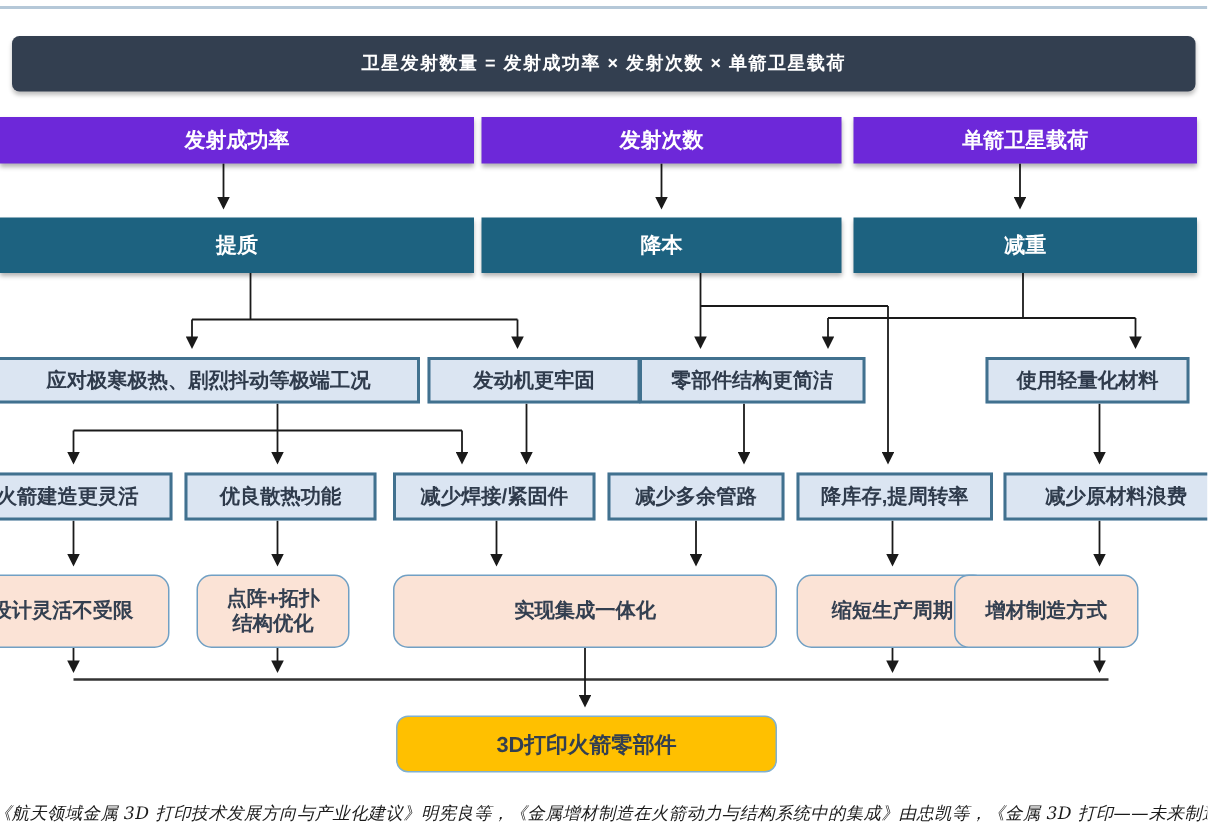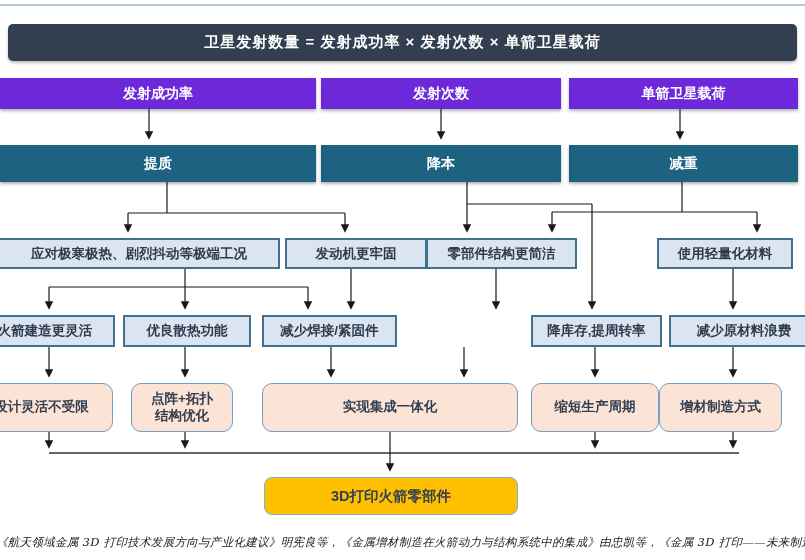--- a/index.html
+++ b/index.html
@@ -1,20 +1,20 @@
 <!DOCTYPE html>
 <html><head>
 <meta charset="utf-8">
 <style>
   html,body{margin:0;padding:0;background:#ffffff;}
   #stage{position:relative;width:805px;height:560px;overflow:hidden;background:#ffffff;
          font-family:"Liberation Sans","DejaVu Sans",sans-serif;}
   .top-rule{position:absolute;left:0;top:4px;width:805px;height:2px;background:#b5c8d8;}
   .formula{position:absolute;left:8px;top:24px;width:789px;height:37px;background:#333f50;
-           border-radius:5px;color:#ffffff;font-weight:bold;font-size:15px;
+           border-radius:5px;color:#ffffff;font-weight:bold;font-size:12px;
            display:flex;align-items:center;justify-content:center;letter-spacing:1px;
            box-shadow:0 2px 3px rgba(0,0,0,.25);}
   .box{position:absolute;display:flex;align-items:center;justify-content:center;
        text-align:center;font-weight:bold;box-sizing:border-box;}
   .red{background:#6d28d9;color:#ffffff;font-size:14px;height:31px;top:78px;
        box-shadow:0 2px 3px rgba(0,0,0,.3);}
   .teal{background:#1d6280;color:#ffffff;font-size:14px;height:37px;top:145px;
         box-shadow:0 2px 3px rgba(0,0,0,.3);}
   .lblue{background:#dbe5f2;border:2px solid #41718f;color:#2f3b4c;font-size:13.5px;}
   .r3{top:238px;height:31px;}
@@ -97,27 +97,28 @@
   <div class="box teal" style="left:569px;width:229px;">减重</div>
 
   <div class="box lblue r3" style="left:-2px;width:282px;">应对极寒极热、剧烈抖动等极端工况</div>
   <div class="box lblue r3" style="left:285px;width:142px;">发动机更牢固</div>
   <div class="box lblue r3" style="left:426px;width:151px;">零部件结构更简洁</div>
   <div class="box lblue r3" style="left:657px;width:136px;">使用轻量化材料</div>
 
   <div class="box lblue r4" style="left:-25px;width:140px;">火箭建造更灵活</div>
   <div class="box lblue r4" style="left:123px;width:128px;">优良散热功能</div>
   <div class="box lblue r4" style="left:262px;width:135px;">减少焊接/紧固件</div>
+  <div class="box lblue r4" style="left:405px;width:118px;">减少多余管路</div>
   <div class="box lblue r4" style="left:531px;width:131px;">降库存,提周转率</div>
   <div class="box lblue r4" style="left:669px;width:150px;">减少原材料浪费</div>
 
   <div class="box orange" style="left:-30px;width:143px;">设计灵活不受限</div>
   <div class="box orange" style="left:131px;width:102px;text-align:center;">点阵+拓扑
 结构优化</div>
   <div class="box orange" style="left:262px;width:256px;">实现集成一体化</div>
   <div class="box orange" style="left:531px;width:128px;">缩短生产周期</div>
-  <div class="box orange" style="left:659px;width:123px;">增材制造方式</div>
+  <div class="box orange" style="left:636px;width:123px;">增材制造方式</div>
 
   <div class="box gold">3D打印火箭零部件</div>
 
   <div class="caption">《航天领域金属 3D 打印技术发展方向与产业化建议》明宪良等，《金属增材制造在火箭动力与结构系统中的集成》由忠凯等，《金属 3D 打印——未来制造</div>
 
 </div>
 
 </body></html>

